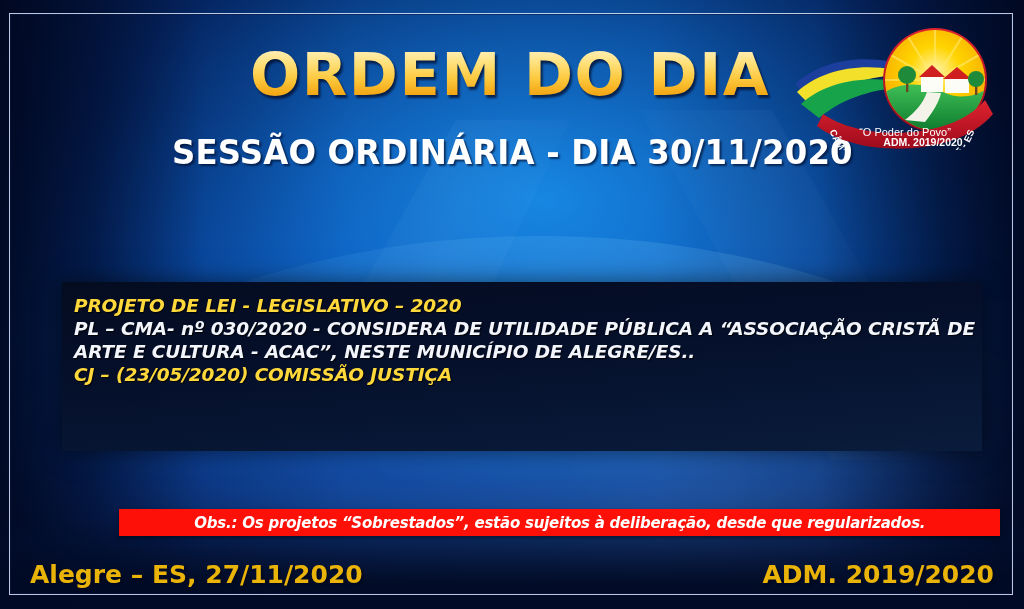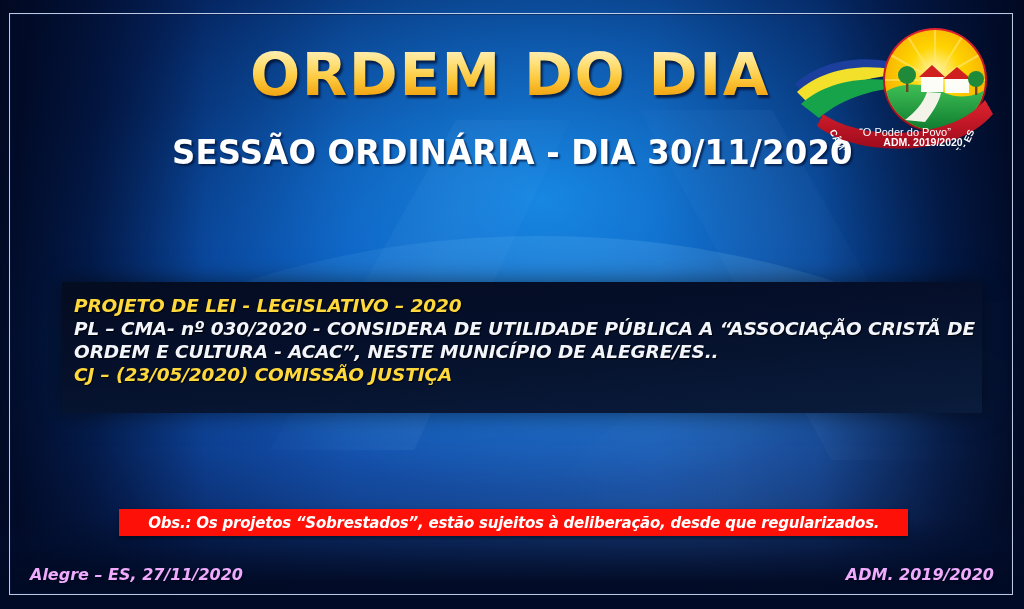--- a/index.html
+++ b/index.html
@@ -106,57 +106,57 @@
     text-shadow:2px 2px 2px rgba(2,12,44,0.66);
     transform:scaleX(0.98);
   }
 
   
   .logo{position:absolute;left:793px;top:22px;width:208px;height:128px;}
   .logo svg{display:block;width:208px;height:128px;}
 
   
   .panel{
-    position:absolute;left:62px;top:282px;width:920px;height:131px;
+    position:absolute;left:62px;top:282px;width:920px;height:169px;
     background:linear-gradient(175deg,#040c20 0%,#050f2a 40%,#071633 72%,#0a1c3c 100%);
     box-shadow:0 0 22px rgba(0,0,0,0.55);
   }
   .panel-inner{padding:12px 0 0 12px;}
   .ln{
     font-family:"DejaVu Sans","Liberation Sans",sans-serif;
     font-style:italic;font-weight:bold;font-size:18.5px;line-height:23px;
     letter-spacing:-0.1px;white-space:nowrap;
   }
   .ln-y{color:#ffd83c;text-shadow:1px 1px 1px rgba(0,0,0,0.85);}
   .ln-w{color:#f2f5fb;text-shadow:1px 1px 1px rgba(0,0,0,0.85);}
 
   
   .obs{
-    position:absolute;left:119px;top:509px;width:789px;height:27px;
+    position:absolute;left:119px;top:509px;width:881px;height:27px;
     background:#fc1008;
     box-shadow:0 2px 4px rgba(0,0,0,0.5);
     display:flex;align-items:center;justify-content:center;
   }
   .obs span{
     color:#ffffff;font-weight:bold;font-style:italic;
     font-family:"DejaVu Sans","Liberation Sans",sans-serif;
     font-size:15.5px;letter-spacing:-0.25px;white-space:nowrap;
     transform:scaleX(0.97);
   }
 
   
   .foot{
     position:absolute;left:0;right:0;top:552px;height:44px;
     display:flex;align-items:center;justify-content:space-between;
     padding:0 30px;box-sizing:border-box;
   }
   .foot div{
-    color:#f0abfc;font-weight:bold;font-style:italic;
-    font-family:"DejaVu Sans","Liberation Sans",sans-serif;
-    font-size:16px;letter-spacing:0px;
+    color:#eab308;font-weight:bold;
+    font-family:"DejaVu Sans","Liberation Sans",sans-serif;
+    font-size:25px;letter-spacing:0px;
     text-shadow:2px 2px 2px rgba(1,8,30,0.85);
     white-space:nowrap;
   }
 </style>
 </head>
 <body>
 
 <div class="slide">
 
   <div class="bg-base"></div>
@@ -251,21 +251,21 @@
 
       <text x="112" y="114" text-anchor="middle" font-family="'Liberation Sans',sans-serif" font-size="11" fill="#ffffff">“O Poder do Povo”</text>
       <text x="130" y="124" text-anchor="middle" font-family="'Liberation Sans',sans-serif" font-size="10.5" font-weight="bold" fill="#ffffff">ADM. 2019/2020</text>
     </svg>
   </div>
 
   <div class="panel">
     <div class="panel-inner">
       <div class="ln ln-y">PROJETO DE LEI - LEGISLATIVO – 2020</div>
       <div class="ln ln-w">PL – CMA- nº 030/2020 - CONSIDERA DE UTILIDADE PÚBLICA A “ASSOCIAÇÃO CRISTÃ DE</div>
-      <div class="ln ln-w">ORDEM E CULTURA - ACAC”, NESTE MUNICÍPIO DE ALEGRE/ES..</div>
+      <div class="ln ln-w">ARTE E CULTURA - ACAC”, NESTE MUNICÍPIO DE ALEGRE/ES..</div>
       <div class="ln ln-y">CJ – (23/05/2020)  COMISSÃO JUSTIÇA</div>
     </div>
   </div>
 
   <div class="obs">
     <span>Obs.: Os projetos “Sobrestados”, estão sujeitos à deliberação, desde que regularizados.</span>
   </div>
 
   <div class="foot">
     <div>Alegre – ES, 27/11/2020</div>

